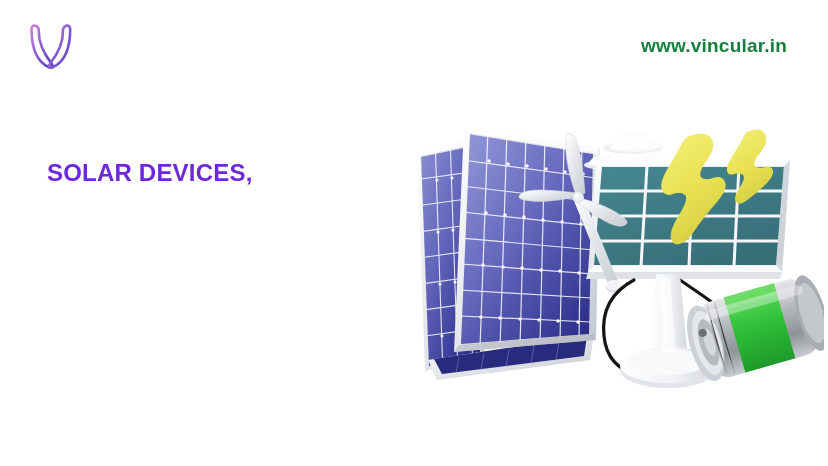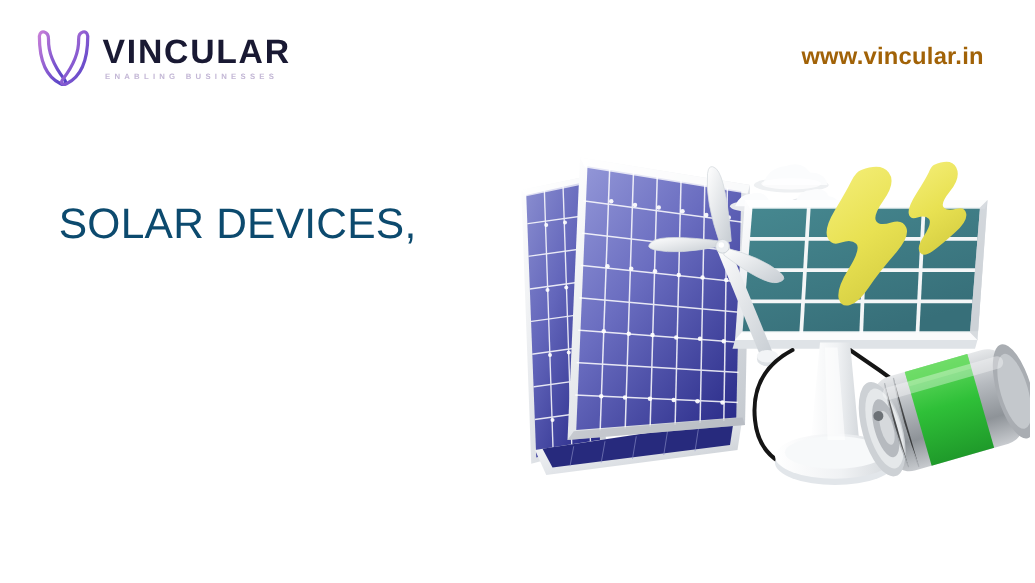--- a/index.html
+++ b/index.html
@@ -58,44 +58,44 @@
   }
 
   .site-url {
     position: absolute;
     right: 41px;
     top: 35px;
     font-family: "Liberation Sans", sans-serif;
     font-size: 19px;
     font-weight: 700;
     letter-spacing: 0.2px;
-    color: #a16207;
+    color: #15803d;
   }
 
   
   .headline {
     position: absolute;
     left: 47px;
     top: 158px;
     width: 360px;
   }
   .headline-kicker {
     font-family: "Liberation Sans", sans-serif;
     font-size: 22.5px;
     font-weight: 700;
     color: #23232b;
     line-height: 1.18;
     letter-spacing: -0.2px;
     margin: 0 0 8px 0;
   }
   .headline-main {
     font-family: "Liberation Sans", sans-serif;
-    font-size: 34px;
-    font-weight: 400;
-    color: #0c4a6e;
+    font-size: 24px;
+    font-weight: 700;
+    color: #6d28d9;
     line-height: 1.24;
     letter-spacing: 0.2px;
     margin: 0;
     text-transform: uppercase;
   }
   .headline-main span { display: block; }
 
   
   .illustration {
     position: absolute;
@@ -116,24 +116,20 @@
       <defs>
         <linearGradient id="vgrad" x1="0" y1="0" x2="1" y2="1">
           <stop offset="0%" stop-color="#c77fd8"></stop>
           <stop offset="55%" stop-color="#8358d0"></stop>
           <stop offset="100%" stop-color="#4b3fc4"></stop>
         </linearGradient>
       </defs>
       <path d="M5.5 9 C5.5 30 12 42 22.5 47 C26 48.6 27.5 46.3 25.5 43.5 C17 32.5 12.5 22 12.8 11.5 C13 5 6 3.2 5.5 9 Z" fill="none" stroke="url(#vgrad)" stroke-width="2.6" stroke-linejoin="round"></path>
       <path d="M44.2 9 C44.2 30 37.7 42 27.2 47 C23.7 48.6 22.2 46.3 24.2 43.5 C32.7 32.5 37.2 22 36.9 11.5 C36.7 5 43.7 3.2 44.2 9 Z" fill="none" stroke="url(#vgrad)" stroke-width="2.6" stroke-linejoin="round"></path>
     </svg>
-    <div class="logo-text">
-      <div class="logo-word">VINCULAR</div>
-      <div class="logo-tag">ENABLING BUSINESSES</div>
-    </div>
   </div>
 
   <div class="site-url">www.vincular.in</div>
 
   <div class="headline">
     <h1 class="headline-main">
       <span>SOLAR DEVICES,</span>
     </h1>
   </div>
 

